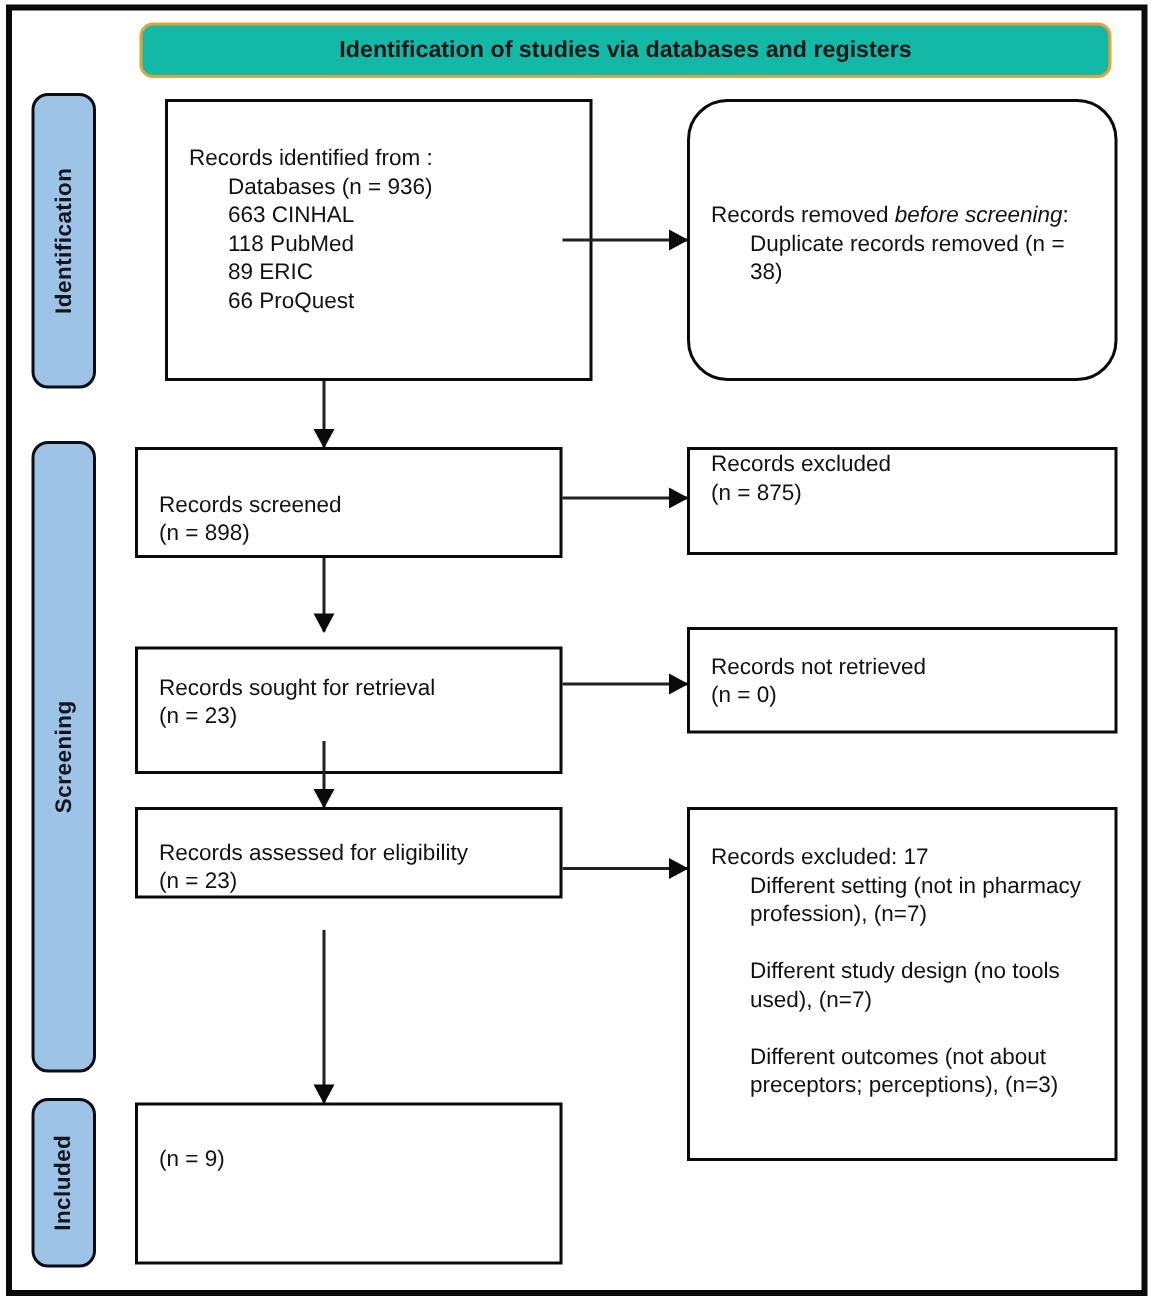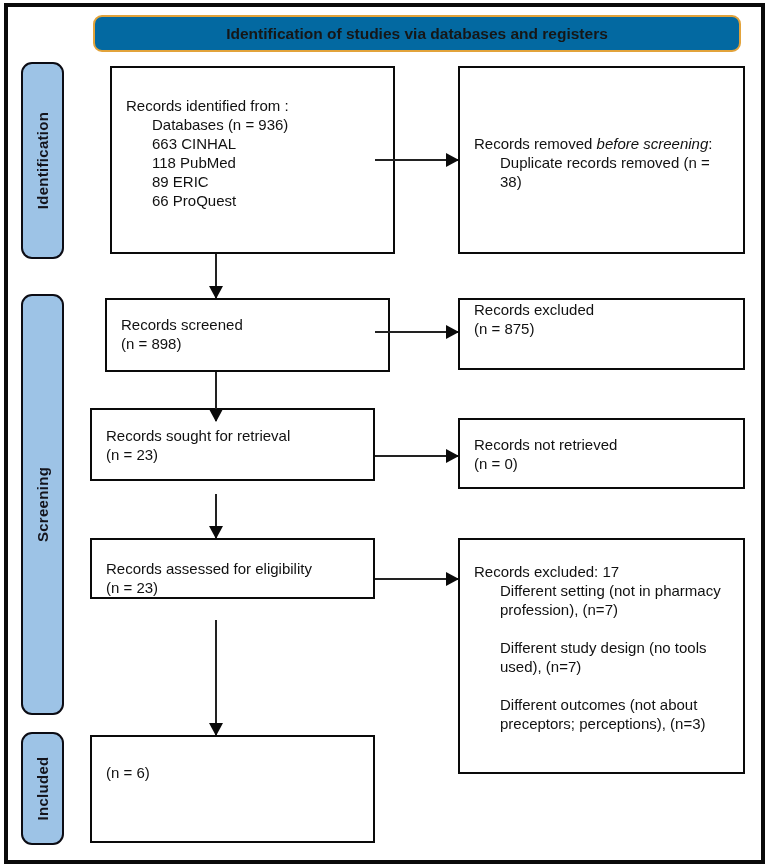--- a/index.html
+++ b/index.html
@@ -13,21 +13,21 @@
     overflow: hidden;
   }
   .outer-frame {
     position: absolute;
     left: 4px; top: 3px; right: 5px; bottom: 4px;
     border: 4px solid #0a0a0a;
   }
   .banner {
     position: absolute;
     left: 93px; top: 15px; width: 648px; height: 37px;
-    background: #0369a1;
+    background: #14b8a6;
     border: 2.5px solid #E2A33B;
     border-radius: 9px;
     display: flex; align-items: center; justify-content: center;
     font-weight: bold; font-size: 15.5px; color: #161616;
     box-sizing: border-box;
   }
   .stage-bar {
     position: absolute;
     left: 21px; width: 43px;
     background: #9DC3E6;
@@ -51,24 +51,24 @@
     background: #ffffff;
     border: 2.5px solid #0a0a0a;
     box-sizing: border-box;
     font-size: 15px; line-height: 19px; color: #111111;
     padding: 0 12px 0 14px;
   }
   .col-left  { left: 90px;  width: 285px; }
   .col-right { left: 458px; width: 287px; }
 
   #box-identified   { top: 66px;  height: 188px; padding-top: 28px; margin-left: 20px; }
-  #box-removed      { top: 66px;  height: 188px; padding-top: 66px; }
-  #box-screened     { top: 298px; height: 74px;  padding-top: 15px; margin-left: 15px; }
+  #box-removed      { top: 66px;  height: 188px; padding-top: 66px; border-radius: 27px; }
+  #box-screened     { top: 298px; height: 74px;  padding-top: 27px; }
   #box-excluded     { top: 298px; height: 72px;  }
-  #box-sought       { top: 408px; height: 73px;  padding-top: 16px; }
+  #box-sought       { top: 431px; height: 85px;  padding-top: 16px; }
   #box-notretrieved { top: 418px; height: 71px;  padding-top: 15px; }
   #box-assessed     { top: 538px; height: 61px;  padding-top: 19px; }
   #box-reasons      { top: 538px; height: 236px; padding-top: 22px; }
   #box-included     { top: 735px; height: 108px; padding-top: 26px; }
 
   .indent { margin-left: 26px; }
   .reason { margin-left: 26px; margin-bottom: 19px; }
   .reason:last-child { margin-bottom: 0; }
   .it { font-style: italic; }
 
@@ -155,21 +155,21 @@
     <div>(n = 23)</div>
   </div>
   <div class="flow-box col-right" id="box-reasons">
     <div>Records excluded: 17</div>
     <div class="reason">Different setting (not in pharmacy profession), (n=7)</div>
     <div class="reason">Different study design (no tools used), (n=7)</div>
     <div class="reason">Different outcomes (not about preceptors; perceptions), (n=3)</div>
   </div>
 
   <div class="flow-box col-left" id="box-included">
-    <div>(n = 6)</div>
+    <div>(n = 9)</div>
   </div>
 
   <div class="v-arrow" style="left:216px; top:254px; height:44px;">
     <div class="shaft"></div>
       <div class="head"></div>
   </div>
   <div class="v-arrow" style="left:216px; top:372px; height:49px;">
     <div class="shaft"></div>
       <div class="head"></div>
   </div>

